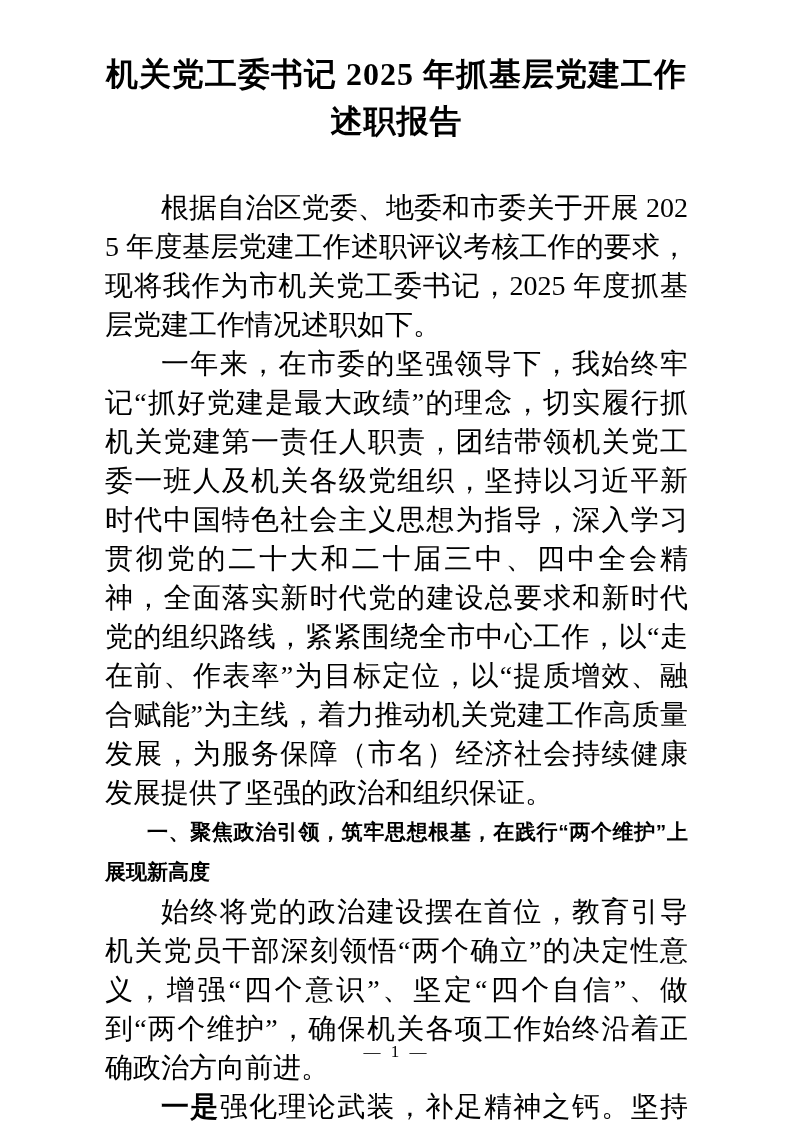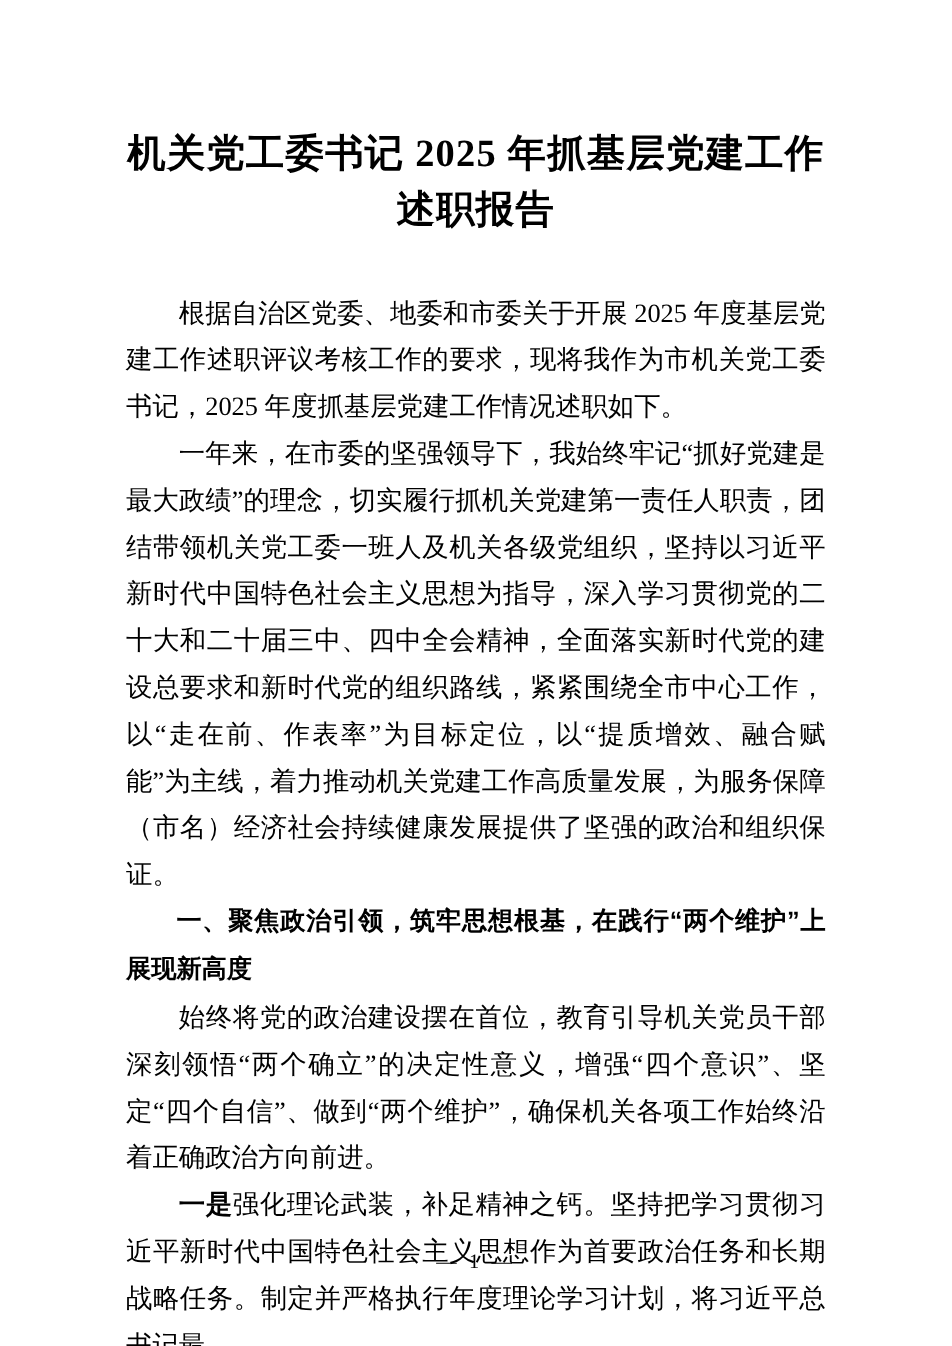--- a/index.html
+++ b/index.html
@@ -8,35 +8,35 @@
     background: #ffffff;
   }
   .page {
     position: relative;
     width: 793px;
     height: 1122px;
     margin: 0 auto;
     background: #ffffff;
     color: #000000;
     box-sizing: border-box;
-    padding: 104px 105px 0 105px;
+    padding: 51px 105px 0 105px;
     overflow: hidden;
     font-family: "Liberation Serif", "DejaVu Serif", serif;
   }
   .doc-title {
     font-family: "Liberation Serif", "DejaVu Serif", serif;
     font-weight: bold;
     font-size: 32px;
     line-height: 47px;
     text-align: center;
     margin: 0 0 43px 0;
     letter-spacing: 1px;
   }
   .body-para {
-    font-size: 22px;
+    font-size: 28px;
     line-height: 39px;
     text-align: justify;
     text-indent: 2em;
     margin: 0;
     word-break: break-all;
   }
   .section-heading {
     font-family: "Liberation Sans", "DejaVu Sans", sans-serif;
     font-weight: bold;
     font-size: 21px;

